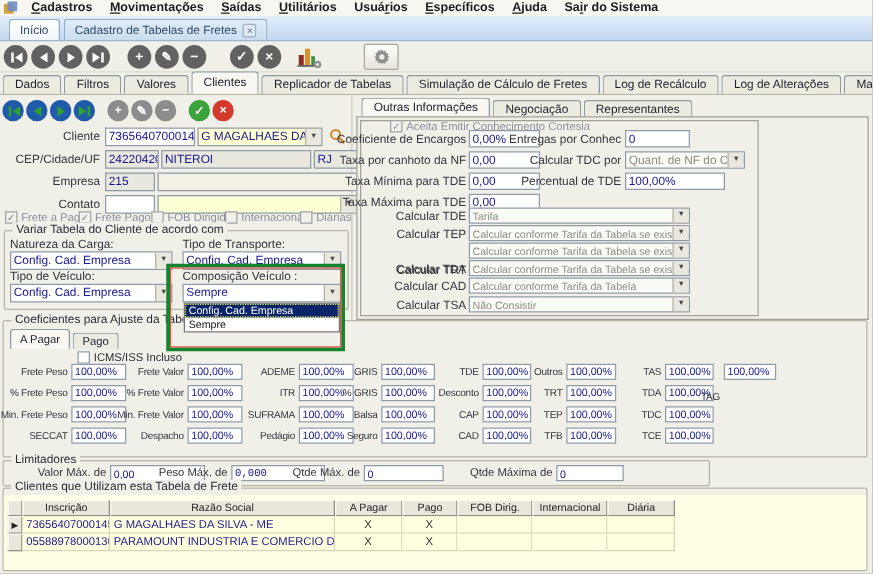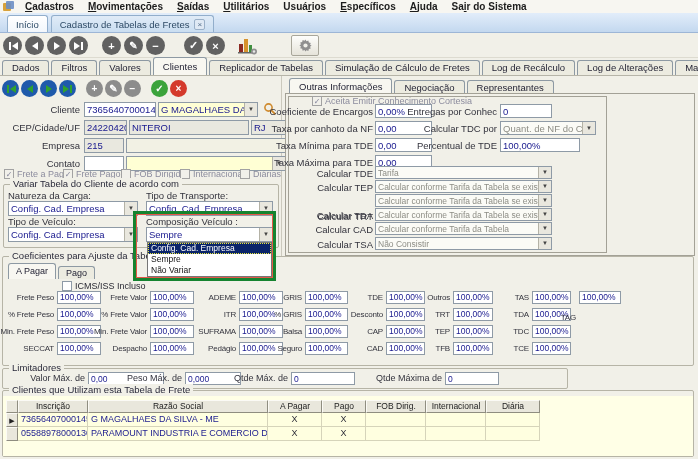--- a/index.html
+++ b/index.html
@@ -285,21 +285,20 @@
       <span class="field combo abs" style="left: 146px; top: 201px; width: 127px;"><span>Config. Cad. Empresa</span><span class="carrow">▼</span></span>
       <span class="flbl" style="left: 8px; top: 216px;">Tipo de Veículo:</span>
       <span class="field combo abs" style="left: 8px; top: 227px; width: 130px;"><span>Config. Cad. Empresa</span><span class="carrow">▼</span></span>
       <span class="flbl" style="left: 146px; top: 216px;">Composição Veículo :</span>
       <span class="field combo abs" style="left: 146px; top: 227px; width: 127px;"><span>Sempre</span><span class="carrow">▼</span></span>
     </div>
 
   <div class="ddlist" id="ddlist">
       <div class="dditem selected">Config. Cad. Empresa</div>
       <div class="dditem">Sempre</div>
-      <div class="dditem">Não Variar</div>
     </div>
 
   <div class="anno-green">
       <div class="anno-red"></div>
     </div>
 
   <div class="otabs" id="otabs">
       <div class="otab active">Outras Informações</div>
       <div class="otab">Negociação</div>
       <div class="otab">Representantes</div>
@@ -411,21 +410,21 @@
       <span class="field abs coeffield" style="left: 579px; top: 291px; width: 42px;">100,00%</span>
     </div>
 
   <div class="grp" style="left:2px;top:368px;width:566px;height:21px">
     <span class="legend">Limitadores</span>
   </div>
   <div id="limit-fields">
       <span class="rl" style="right: 613px; top: 373px; font-size: 9px;">Valor Máx. de</span>
       <span class="field abs" style="left: 88px; top: 372px; width: 76px; height: 13px; font-size: 8.5px;">0,00</span>
       <span class="rl" style="right: 516px; top: 373px; font-size: 9px; padding-left: 16px;">Peso Máx. de</span>
-      <span class="field abs" style="left: 185px; top: 372px; width: 56px; height: 13px; font-size: 8.5px;">0,000</span>
+      <span class="field abs" style="left: 185px; top: 372px; width: 75px; height: 13px; font-size: 8.5px; font-family: Liberation Mono, monospace;">0,000</span>
       <span class="rl" style="right: 410px; top: 373px; font-size: 9px;">Qtde Máx. de</span>
       <span class="field abs" style="left: 291px; top: 372px; width: 64px; height: 13px; font-size: 8.5px;">0</span>
       <span class="rl" style="right: 256px; top: 373px; font-size: 9px;">Qtde Máxima de</span>
       <span class="field abs" style="left: 445px; top: 372px; width: 54px; height: 13px; font-size: 8.5px;">0</span>
     </div>
 
   <div class="grp" style="left:2px;top:390px;width:692px;height:67px">
     <span class="legend">Clientes que Utilizam esta Tabela de Frete</span>
   </div>
   <div class="gridbg"></div>

